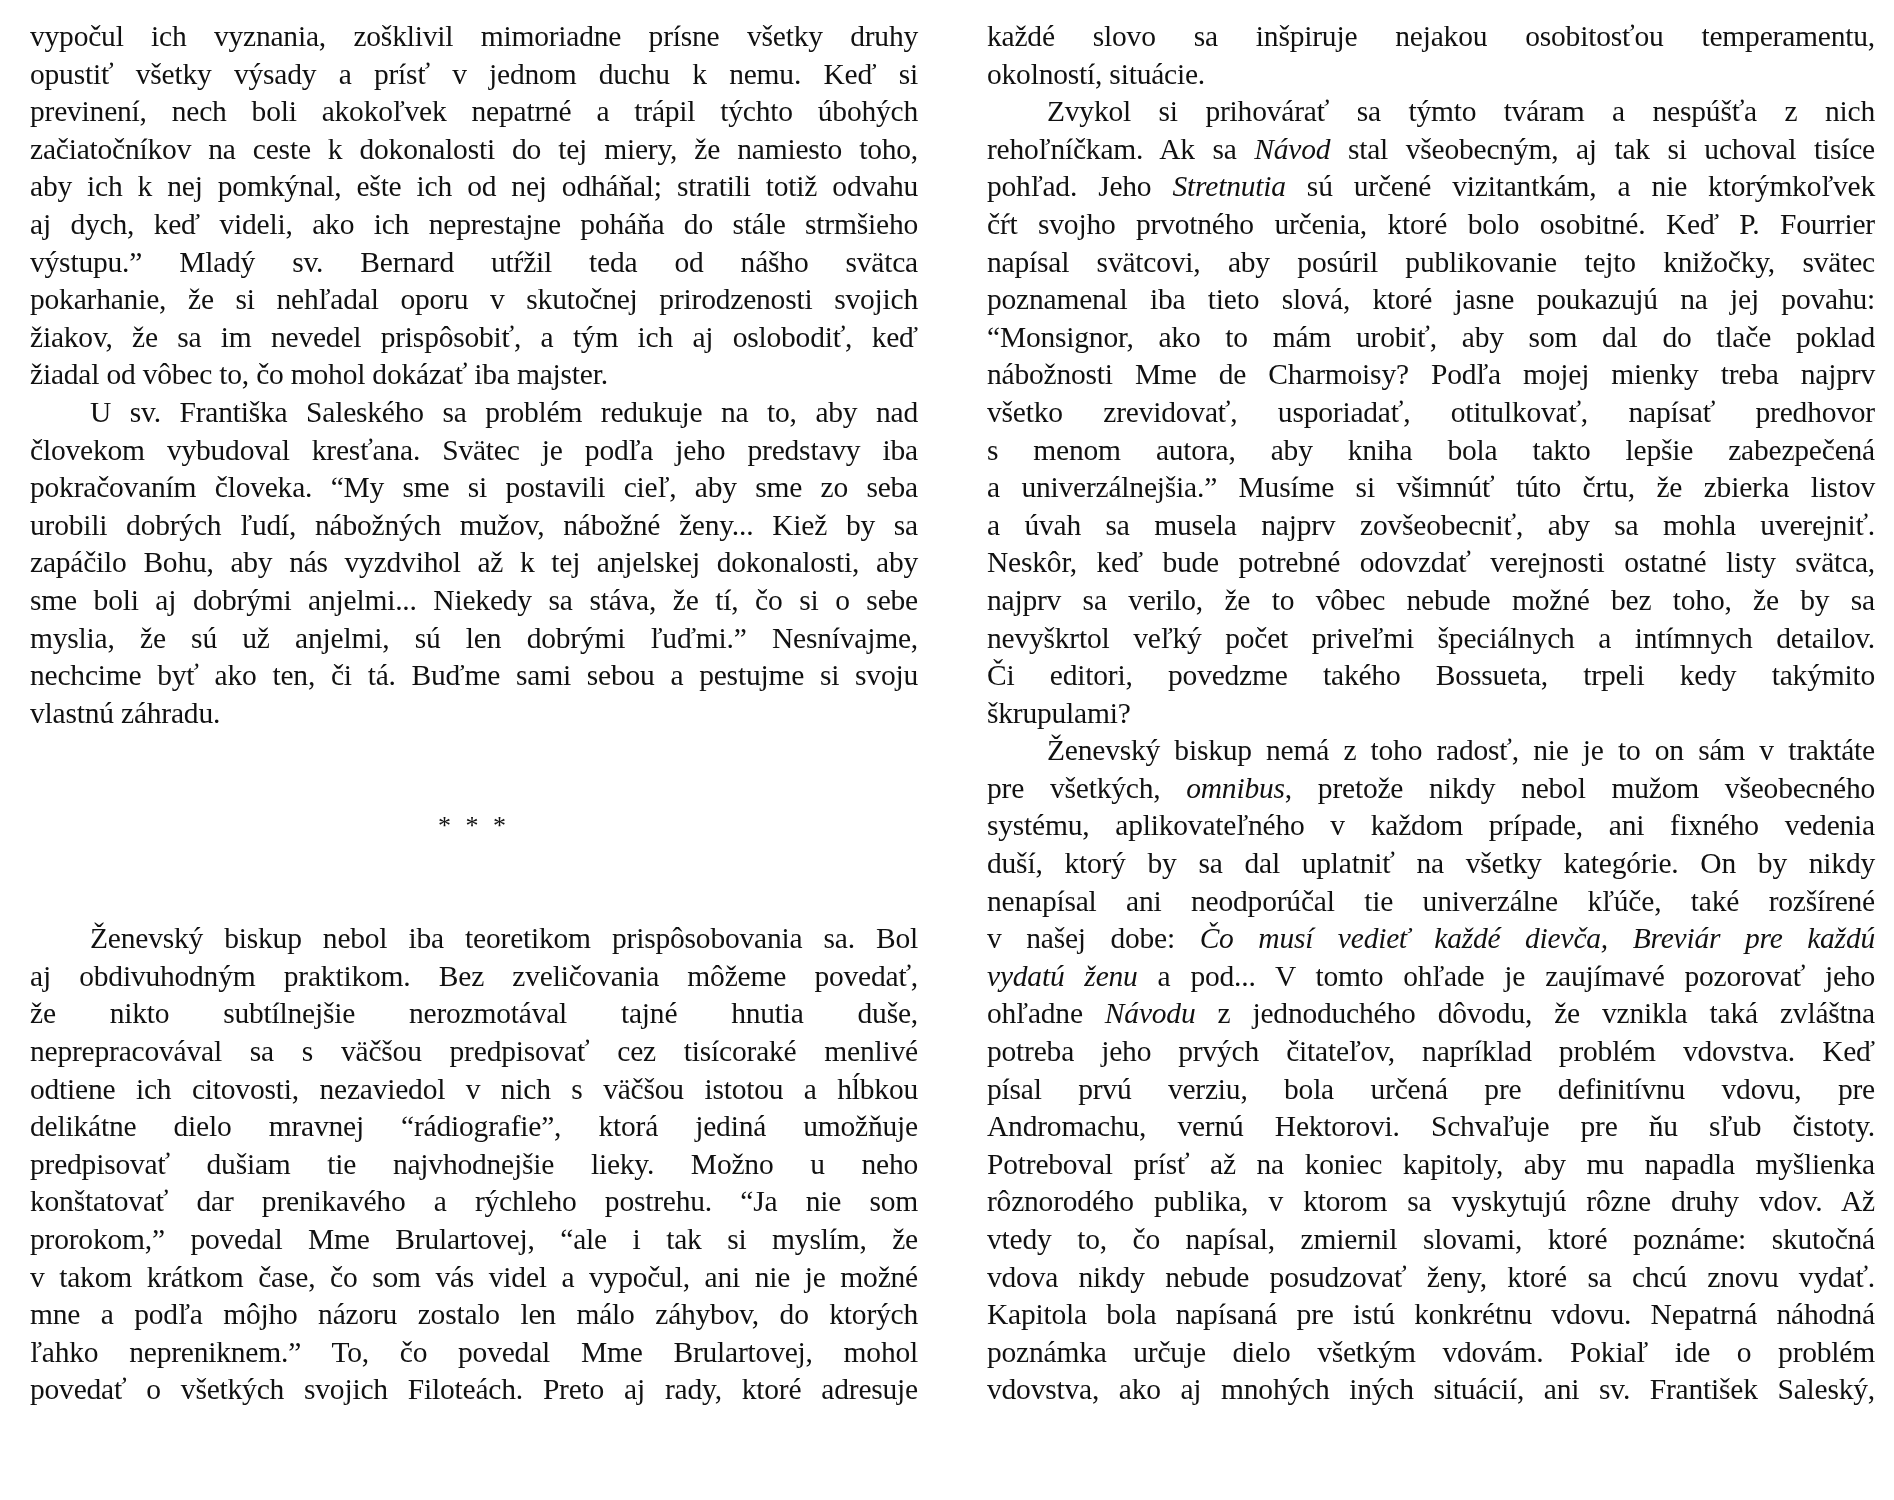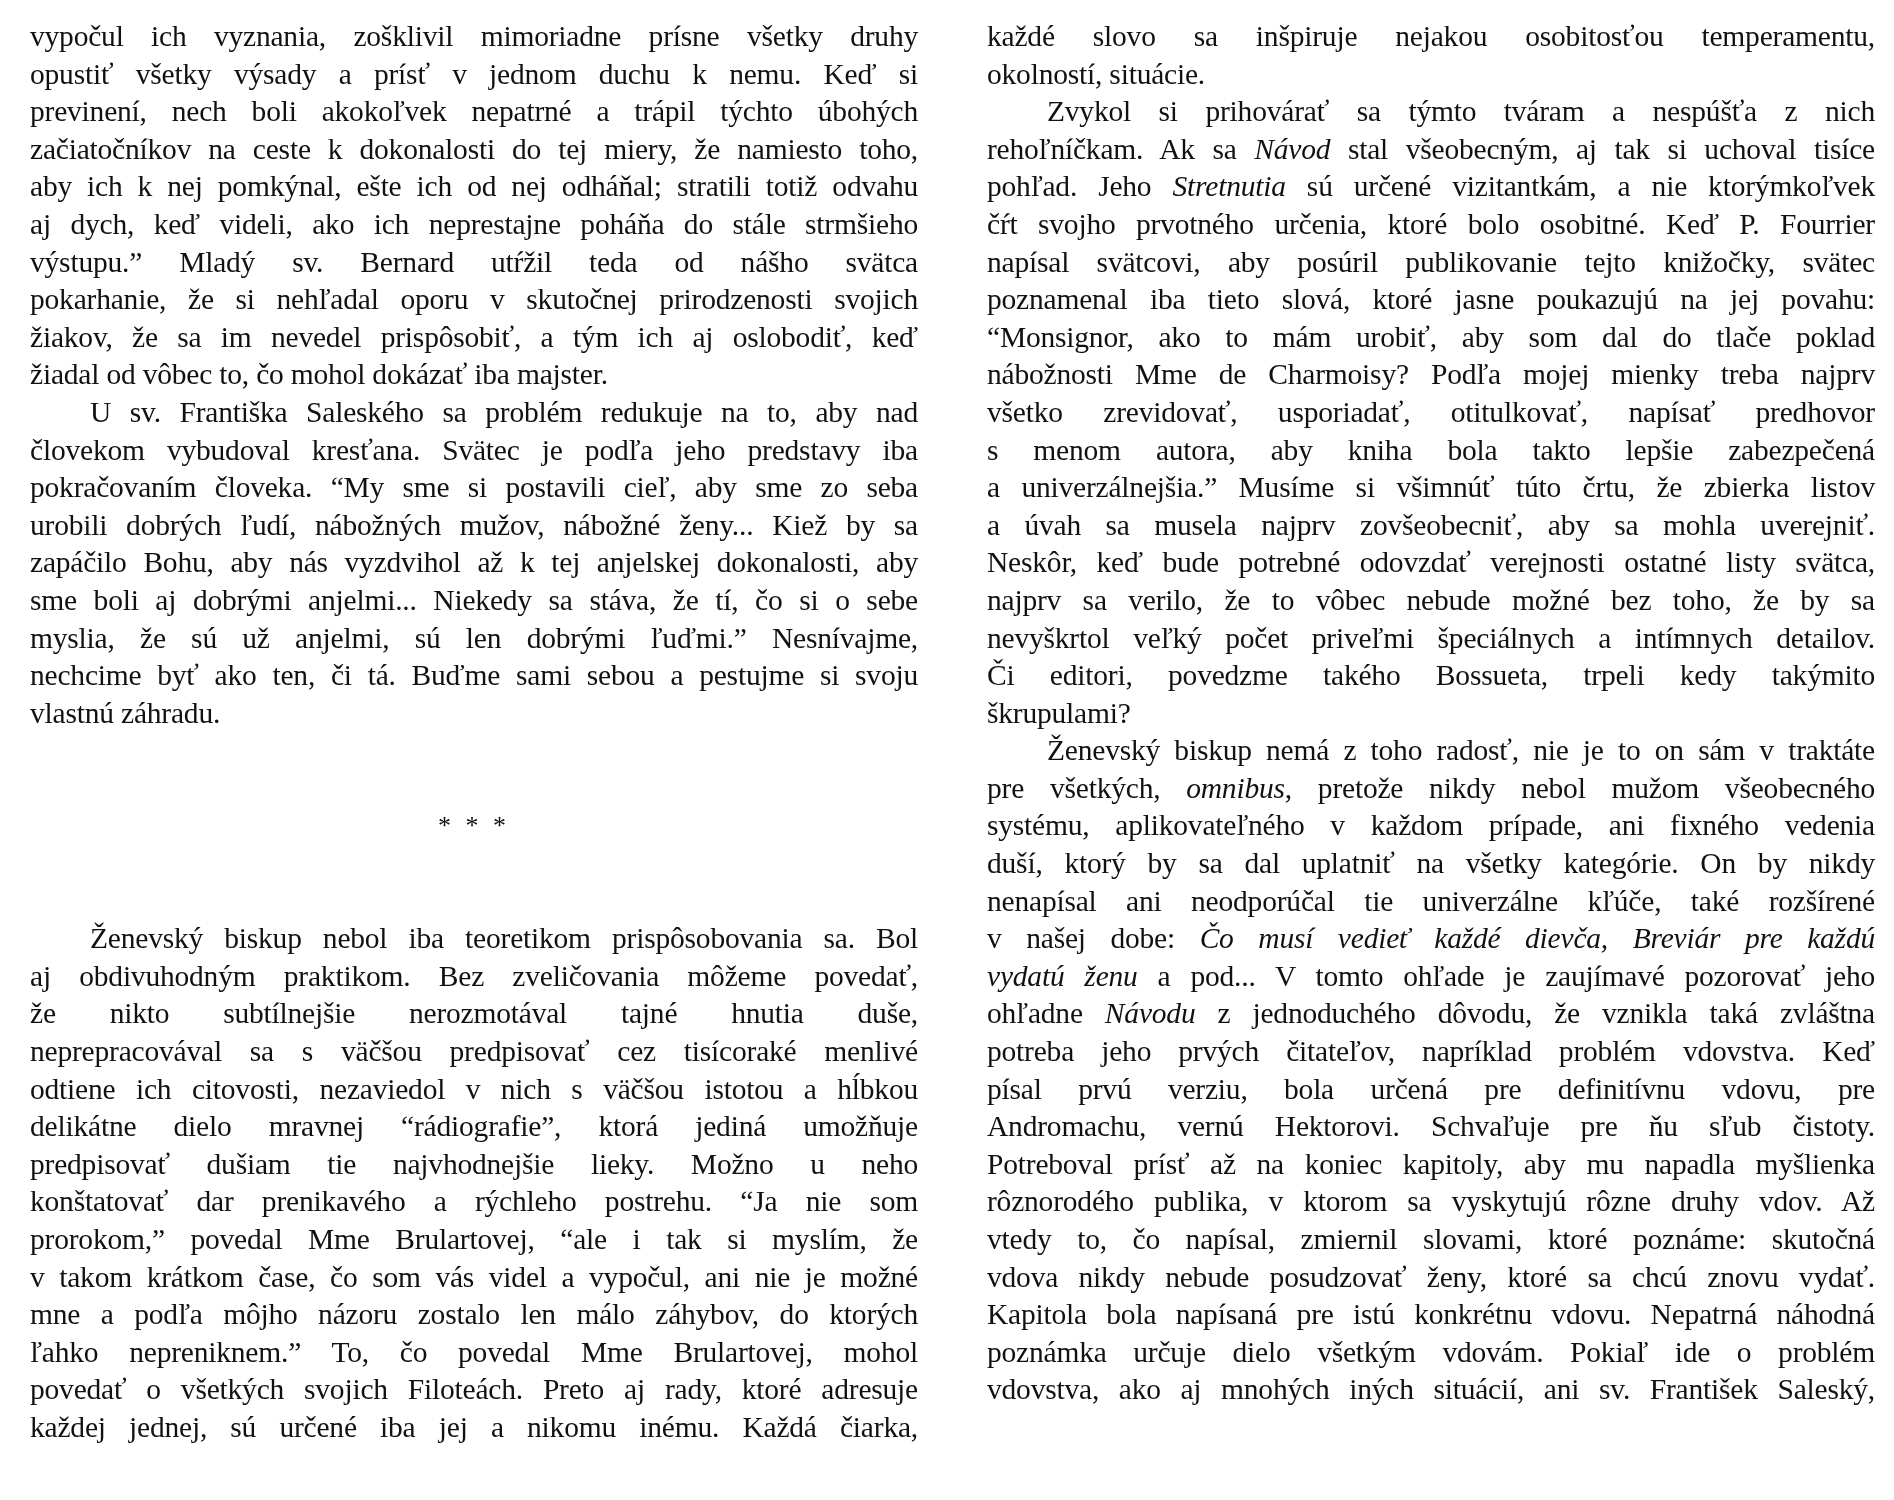--- a/index.html
+++ b/index.html
@@ -58,21 +58,20 @@
       <div class="line"><span class="seg">neprepracovával sa s väčšou predpisovať cez tisícoraké menlivé</span></div>
       <div class="line"><span class="seg">odtiene ich citovosti, nezaviedol v nich s väčšou istotou a hĺbkou</span></div>
       <div class="line"><span class="seg">delikátne dielo mravnej “rádiografie”, ktorá jediná umožňuje</span></div>
       <div class="line"><span class="seg">predpisovať dušiam tie najvhodnejšie lieky. Možno u neho</span></div>
       <div class="line"><span class="seg">konštatovať dar prenikavého a rýchleho postrehu. “Ja nie som</span></div>
       <div class="line"><span class="seg">prorokom,” povedal Mme Brulartovej, “ale i tak si myslím, že</span></div>
       <div class="line"><span class="seg">v takom krátkom čase, čo som vás videl a vypočul, ani nie je možné</span></div>
       <div class="line"><span class="seg">mne a podľa môjho názoru zostalo len málo záhybov, do ktorých</span></div>
       <div class="line"><span class="seg">ľahko nepreniknem.” To, čo povedal Mme Brulartovej, mohol</span></div>
       <div class="line"><span class="seg">povedať o všetkých svojich Filoteách. Preto aj rady, ktoré adresuje</span></div>
-      <div class="line"><span class="seg">každej jednej, sú určené iba jej a nikomu inému. Každá čiarka,</span></div>
     </div>
   <div class="column col-right">
       <div class="line"><span class="seg">každé slovo sa inšpiruje nejakou osobitosťou temperamentu,</span></div>
       <div class="line last"><span class="seg">okolností, situácie.</span></div>
       <div class="line indent"><span class="seg">Zvykol si prihovárať sa týmto tváram a nespúšťa z nich</span></div>
       <div class="line"><span class="seg">rehoľníčkam. Ak sa </span><span class="seg italic">Návod</span><span class="seg"> stal všeobecným, aj tak si uchoval tisíce</span></div>
       <div class="line"><span class="seg">pohľad. Jeho </span><span class="seg italic">Stretnutia</span><span class="seg"> sú určené vizitantkám, a nie ktorýmkoľvek</span></div>
       <div class="line"><span class="seg">čŕt svojho prvotného určenia, ktoré bolo osobitné. Keď P. Fourrier</span></div>
       <div class="line"><span class="seg">napísal svätcovi, aby posúril publikovanie tejto knižočky, svätec</span></div>
       <div class="line"><span class="seg">poznamenal iba tieto slová, ktoré jasne poukazujú na jej povahu:</span></div>

